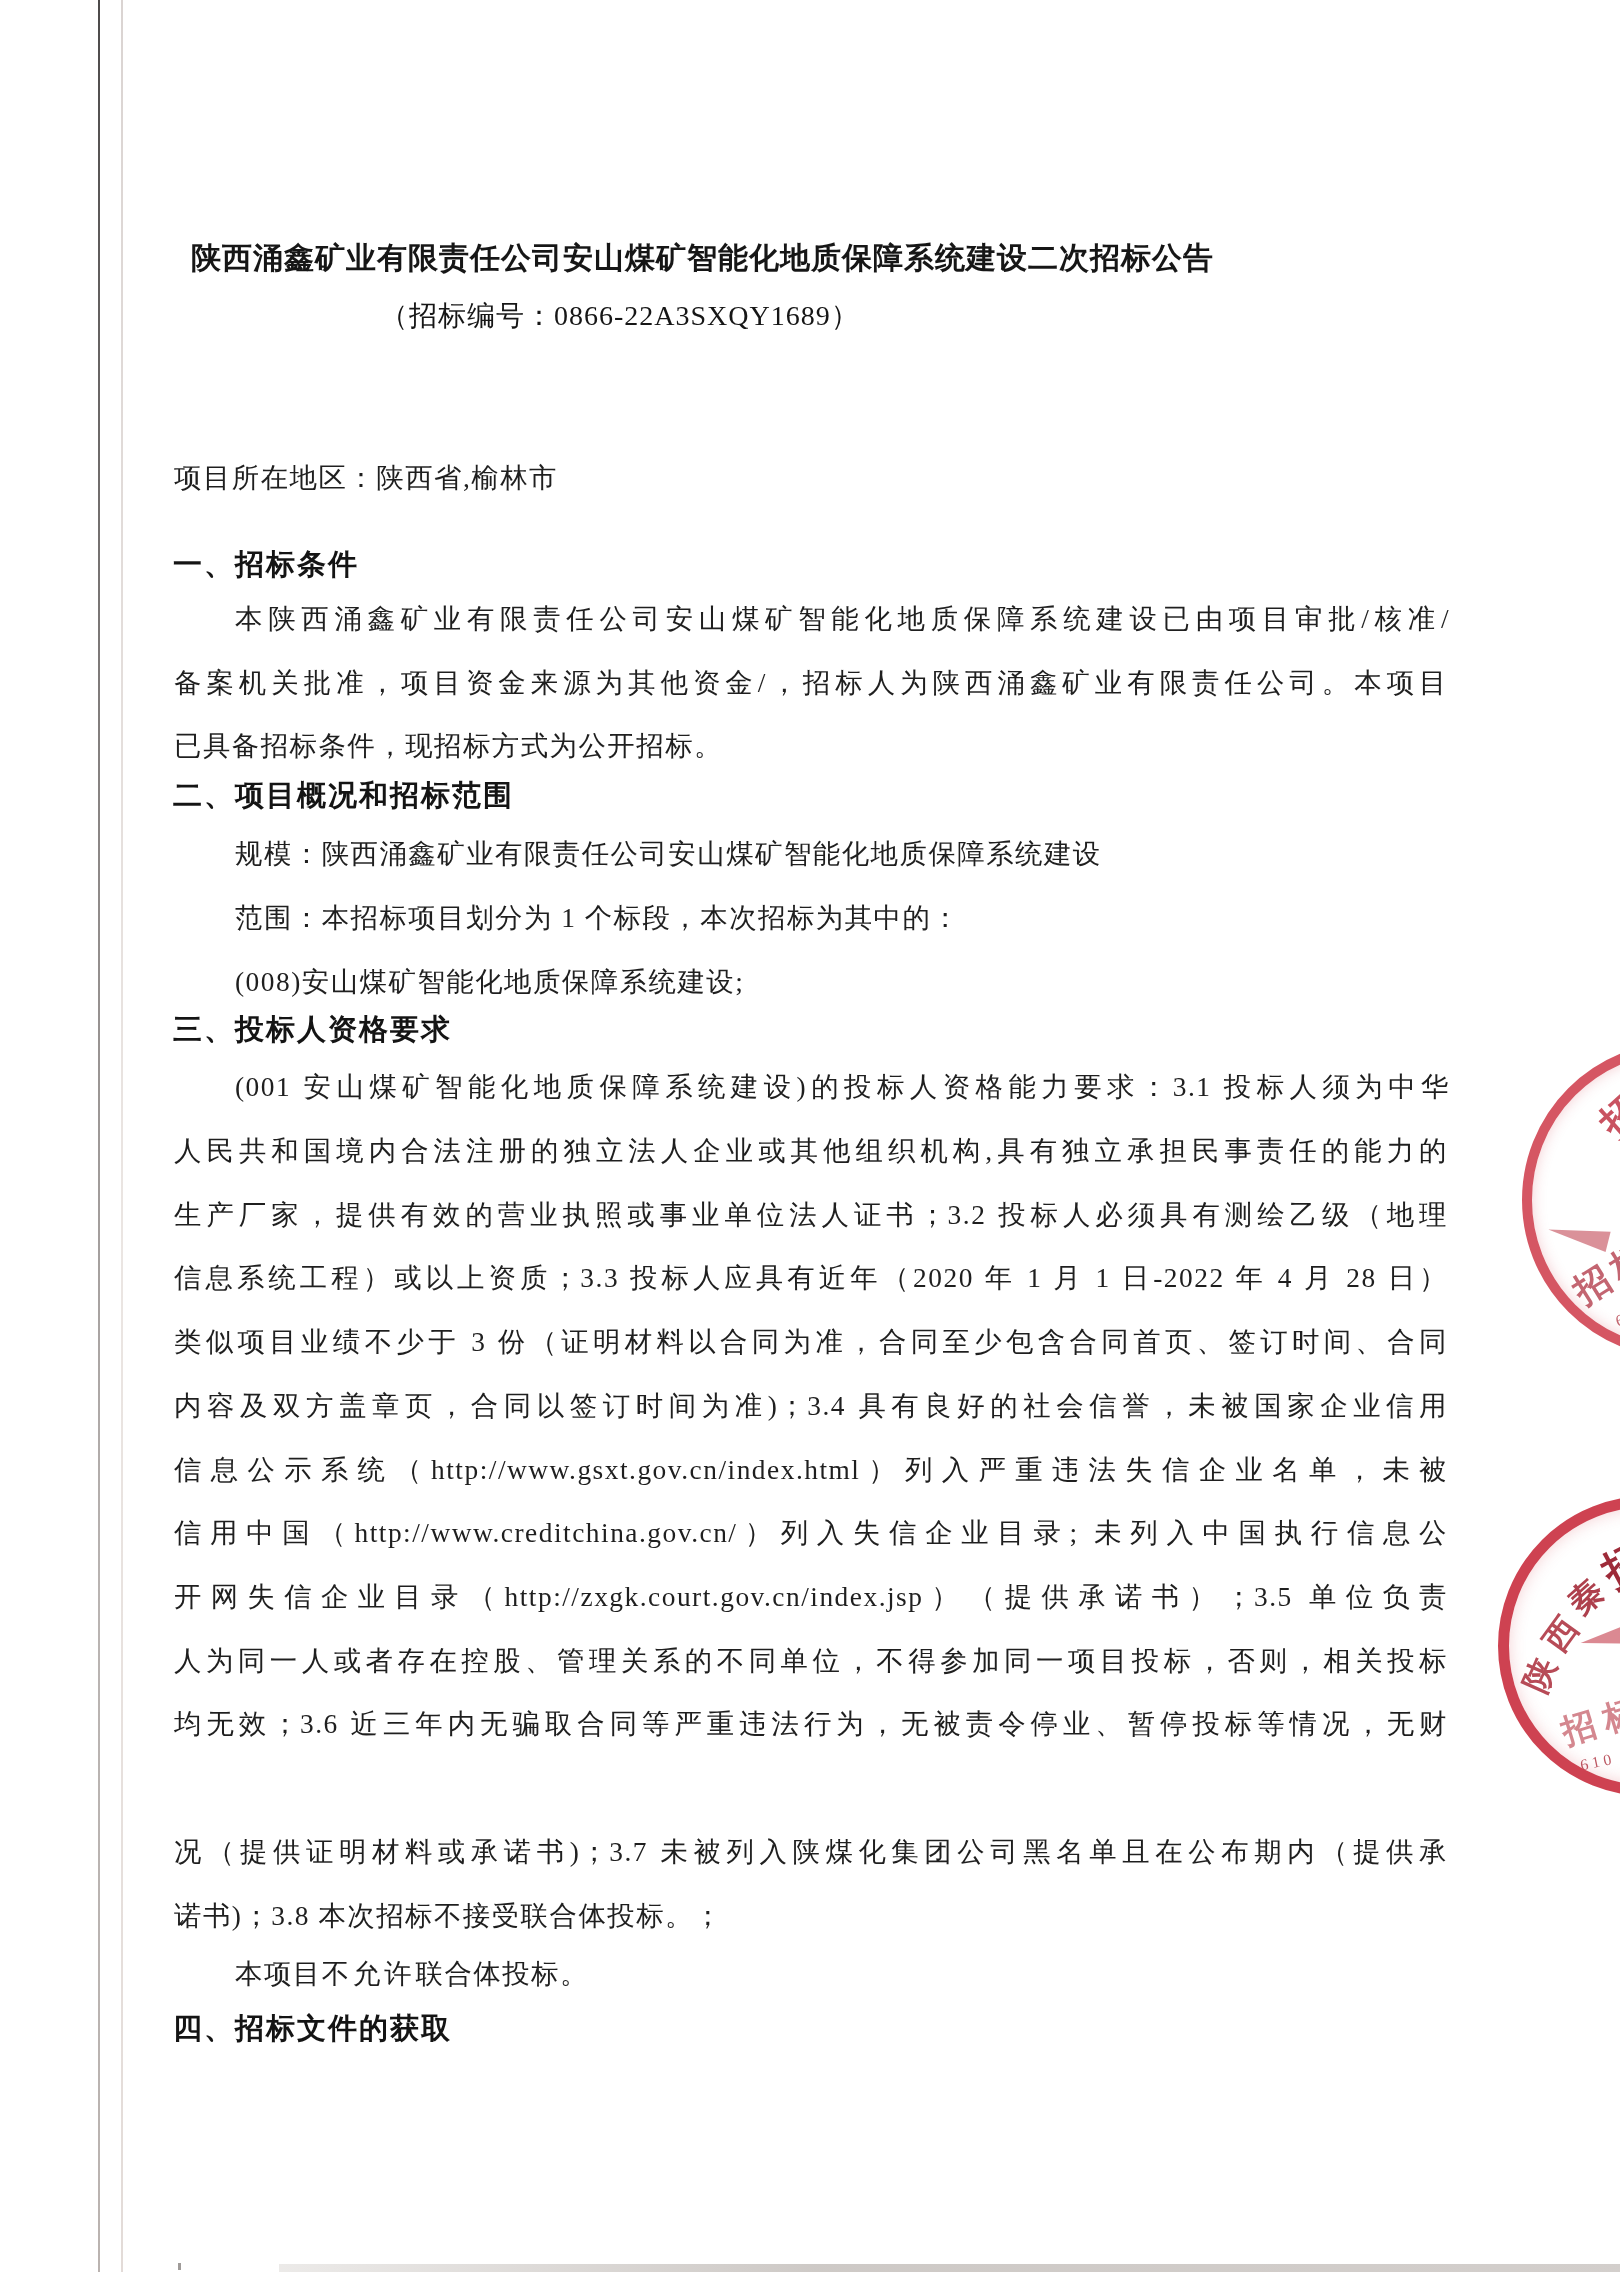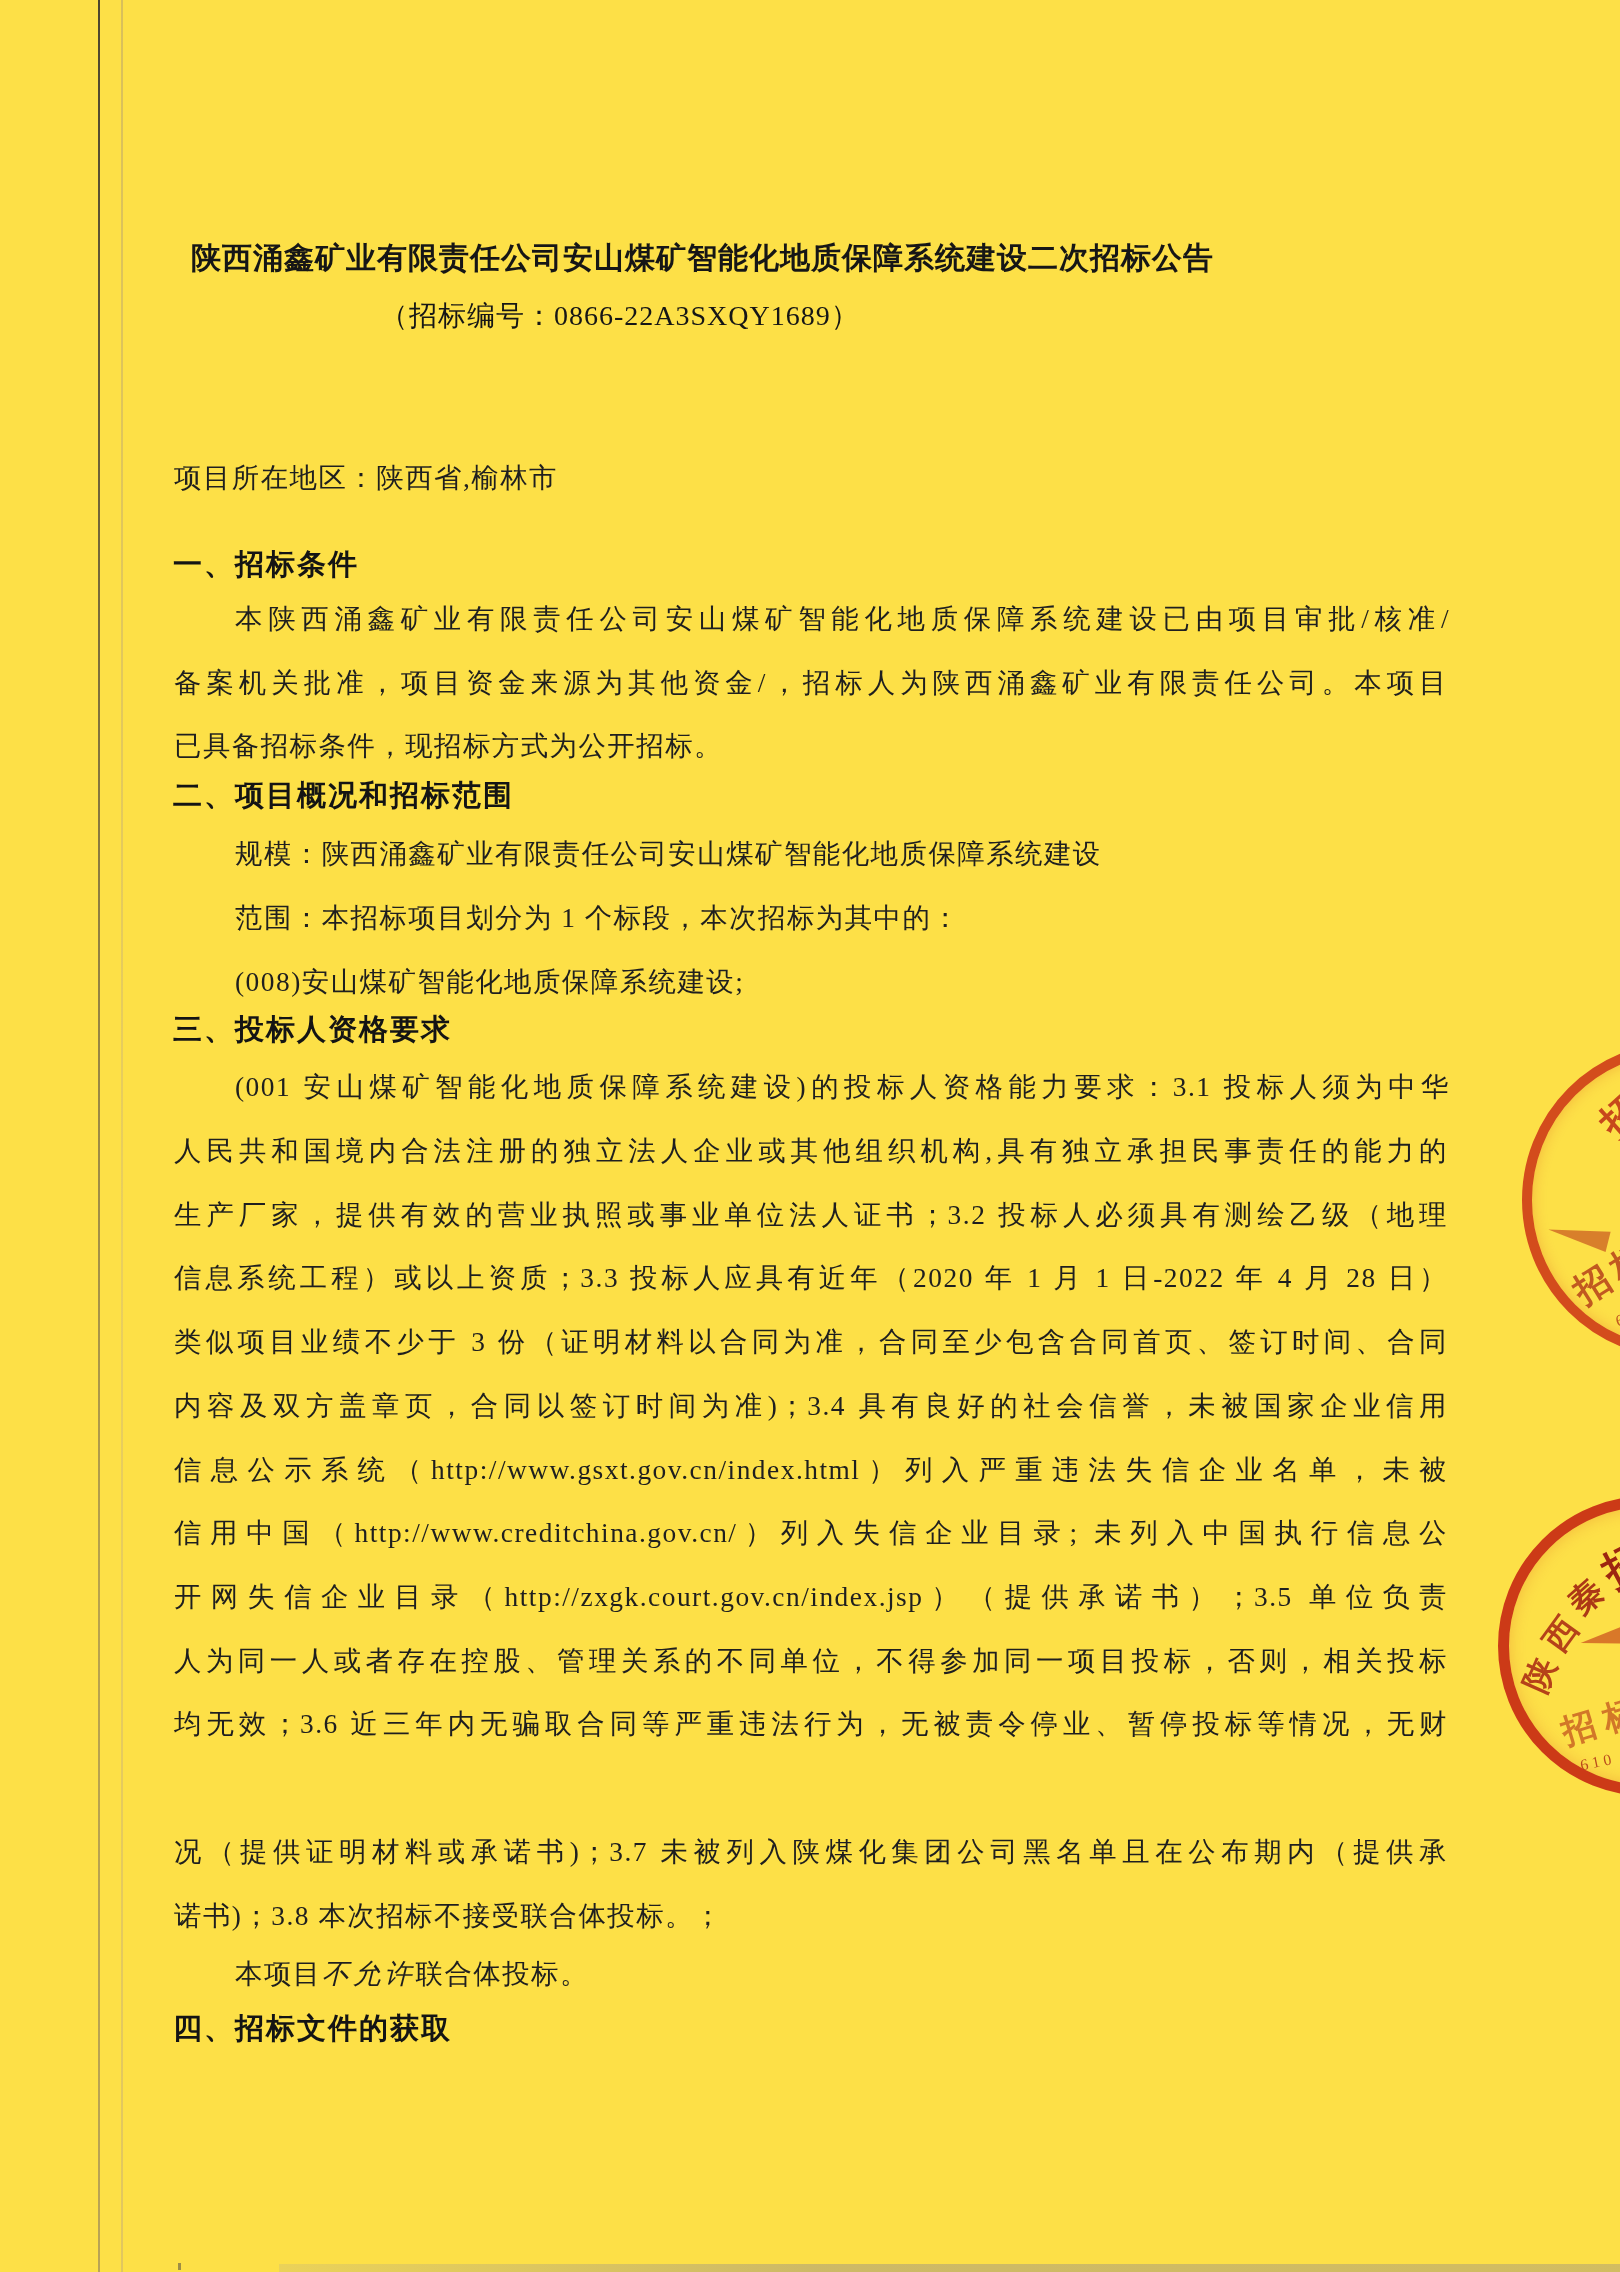--- a/index.html
+++ b/index.html
@@ -1,20 +1,20 @@
 <!DOCTYPE html>
 <html><head>
 <meta charset="utf-8">
 <style>
   html,body{margin:0;padding:0;background:#e8e8e8;}
   .page{
     position:relative;
     width:1620px;height:2273px;
     margin:0 auto;
-    background:#fde047;
+    background:#ffffff;
     overflow:hidden;
     font-family:"Liberation Serif","DejaVu Serif",serif;
     color:#1f1f1f;
   }
   .line{
     position:absolute;
     font-size:27.4px;
     line-height:39px;
     letter-spacing:1.5px;
     white-space:nowrap;
@@ -44,21 +44,21 @@
   }
   .heading{
     position:absolute;
     font-family:Liberation Serif, serif;
     font-weight:700;
     font-size:29px;
     letter-spacing:2px;
     white-space:nowrap;
     color:#141414;
   }
-  .italic{font-style:italic;letter-spacing:3.9px;}
+  .italic{letter-spacing:3.9px;}
   
   .fold-line-dark{
     position:absolute;left:98px;top:0;width:2px;height:100%;
     background:linear-gradient(180deg,
       rgba(45,42,42,.85),
       rgba(70,62,60,.6) 40%,
       rgba(100,88,84,.45) 70%,
       rgba(118,104,98,.5));
   }
   .fold-line-light{

